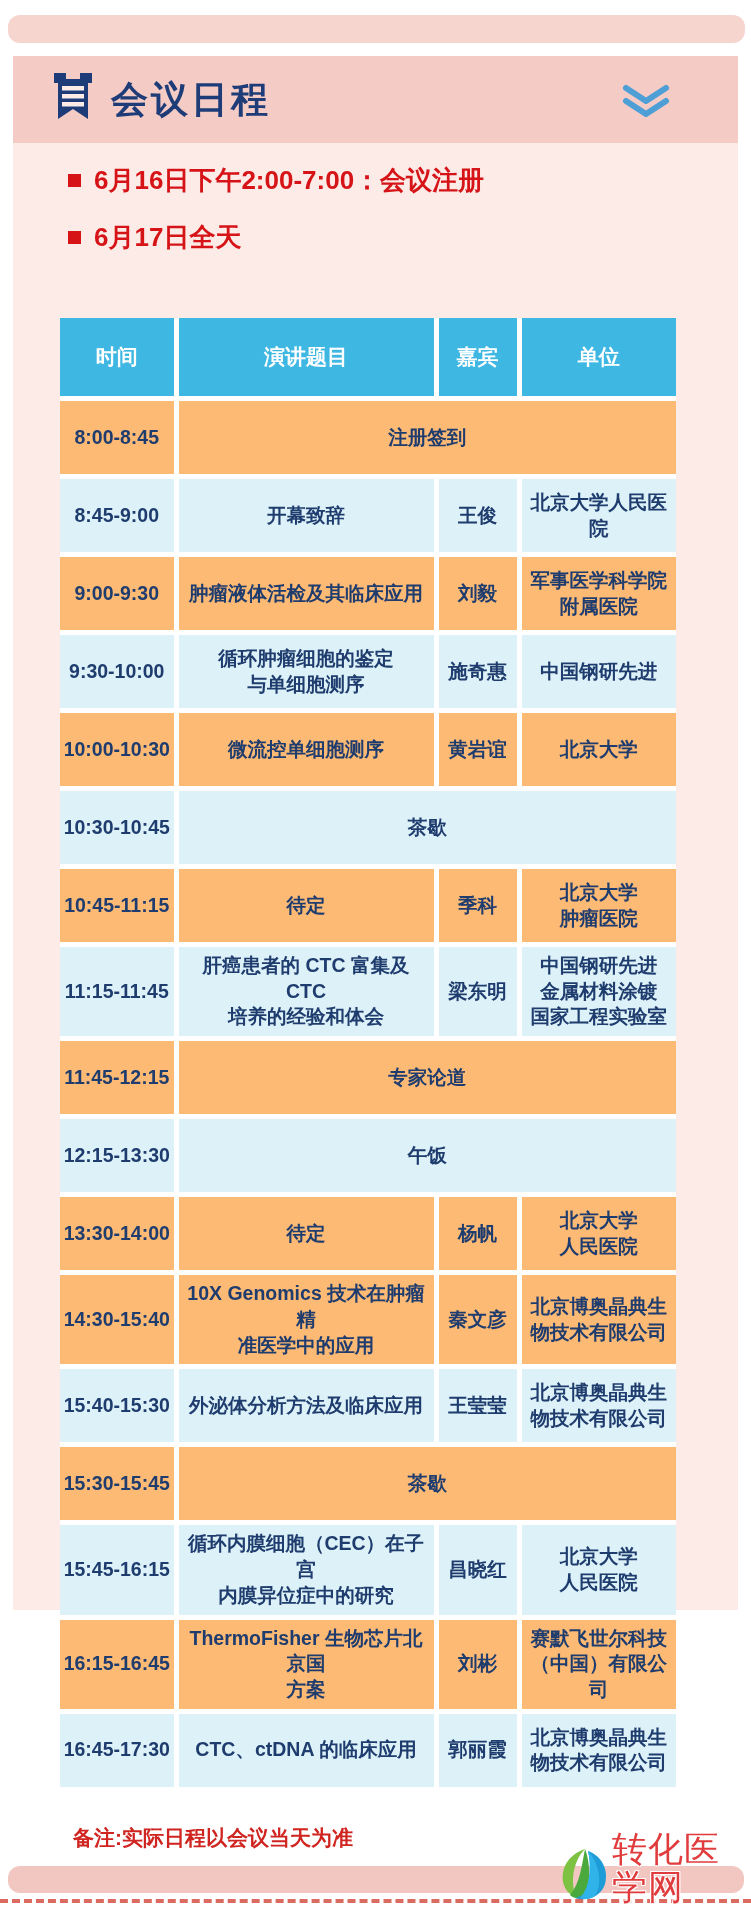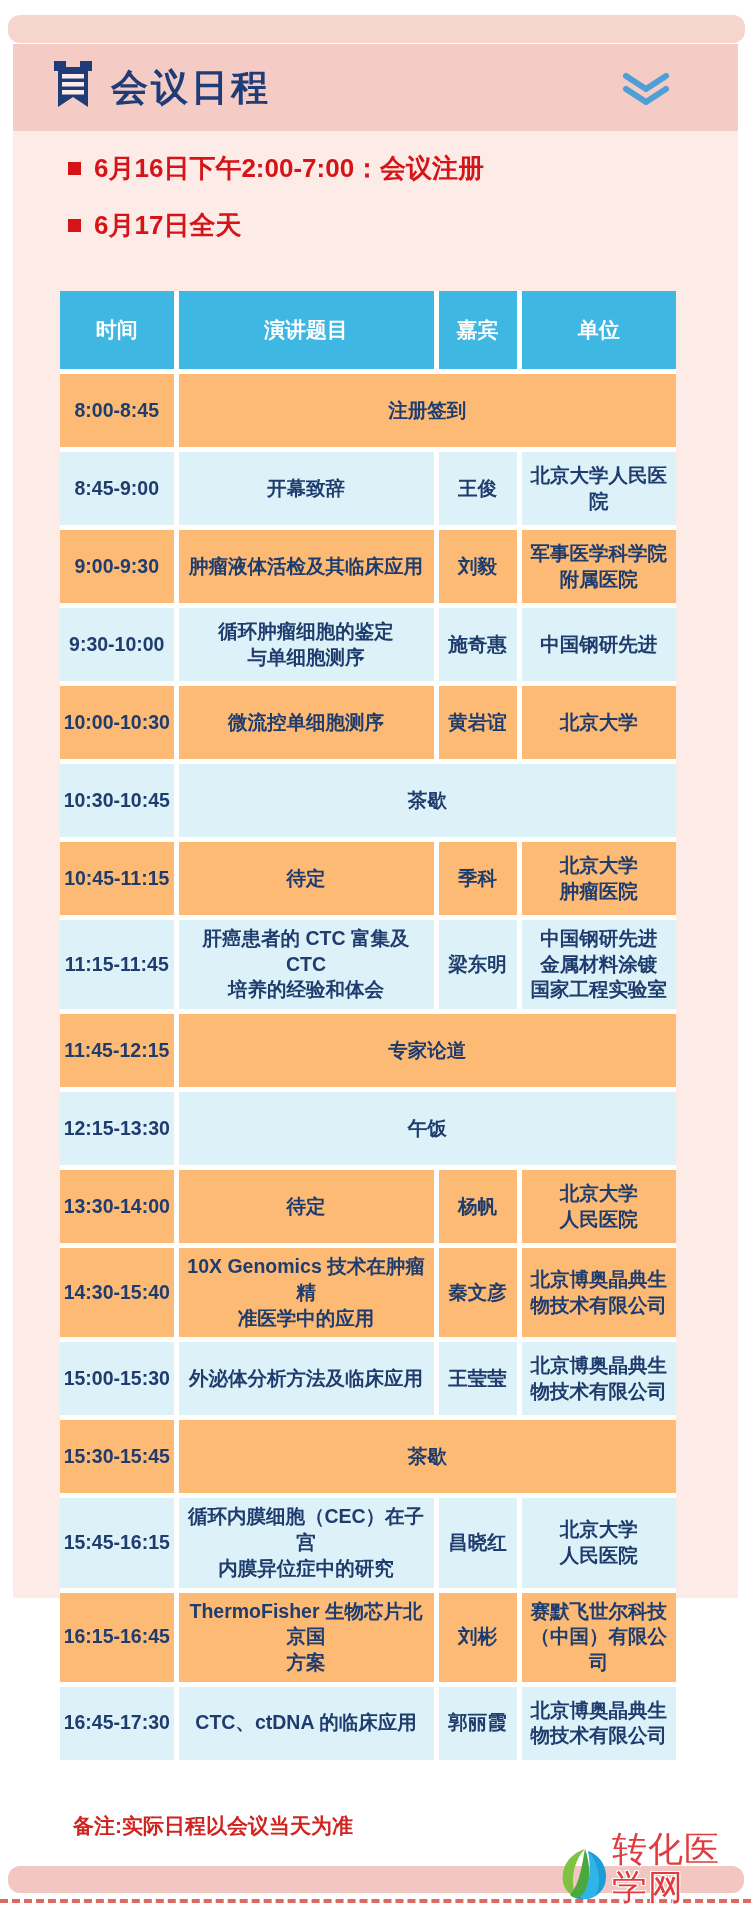--- a/index.html
+++ b/index.html
@@ -8,21 +8,21 @@
     font-family:"Liberation Sans","DejaVu Sans",sans-serif;
     overflow:hidden;
   }
   
   .top-bar{
     position:absolute;left:8px;top:15px;width:737px;height:28px;
     background:#F7D5CF;border-radius:12px;
   }
   
   .card{
-    position:absolute;left:13px;top:44px;width:725px;height:1554px;
+    position:absolute;left:13px;top:56px;width:725px;height:1554px;
     background:#FCEBE7;
   }
   .card-header{
     position:relative;height:87px;background:#F5CBC5;
     display:flex;align-items:center;padding-left:37px;box-sizing:border-box;
   }
   .title{
     font-size:37px;font-weight:700;color:#1E3C78;letter-spacing:3px;margin-left:15px;
   }
   .chevron{position:absolute;left:608px;top:28px;cursor:pointer;}
@@ -34,21 +34,21 @@
   .bullets{margin:0 0 6px 8px;}
   .bullet-line{
     display:flex;align-items:center;margin-bottom:22px;
     font-size:26px;font-weight:700;color:#D61418;
   }
   .bullet-sq{
     width:13px;height:13px;background:#D61418;margin-right:13px;flex:0 0 auto;
   }
   
   table.sched{
-    border-collapse:collapse;margin-top:20px;table-layout:fixed;width:616px;
+    border-collapse:collapse;margin-top:35px;table-layout:fixed;width:616px;
   }
   table.sched col.c-time{width:116px;}
   table.sched col.c-title{width:260px;}
   table.sched col.c-guest{width:83px;}
   table.sched col.c-org{width:157px;}
   table.sched th{
     background:#3EB7E2;color:#ffffff;font-size:21px;font-weight:700;
     height:66px;padding:6px 2px;text-align:center;vertical-align:middle;
   }
   table.sched td{
@@ -209,21 +209,21 @@
           </tr>
           <tr class="lav">
             <td>14:30-15:40</td>
             <td>10X Genomics 技术在肿瘤精
 准医学中的应用</td>
             <td>秦文彦</td>
             <td>北京博奥晶典生
 物技术有限公司</td>
           </tr>
           <tr class="cyan">
-            <td>15:00-15:30</td>
+            <td>15:40-15:30</td>
             <td>外泌体分析方法及临床应用</td>
             <td>王莹莹</td>
             <td>北京博奥晶典生
 物技术有限公司</td>
           </tr>
           <tr class="lav">
             <td>15:30-15:45</td>
             <td colspan="3" class="merged-label">茶歇</td>
           </tr>
           <tr class="cyan">

